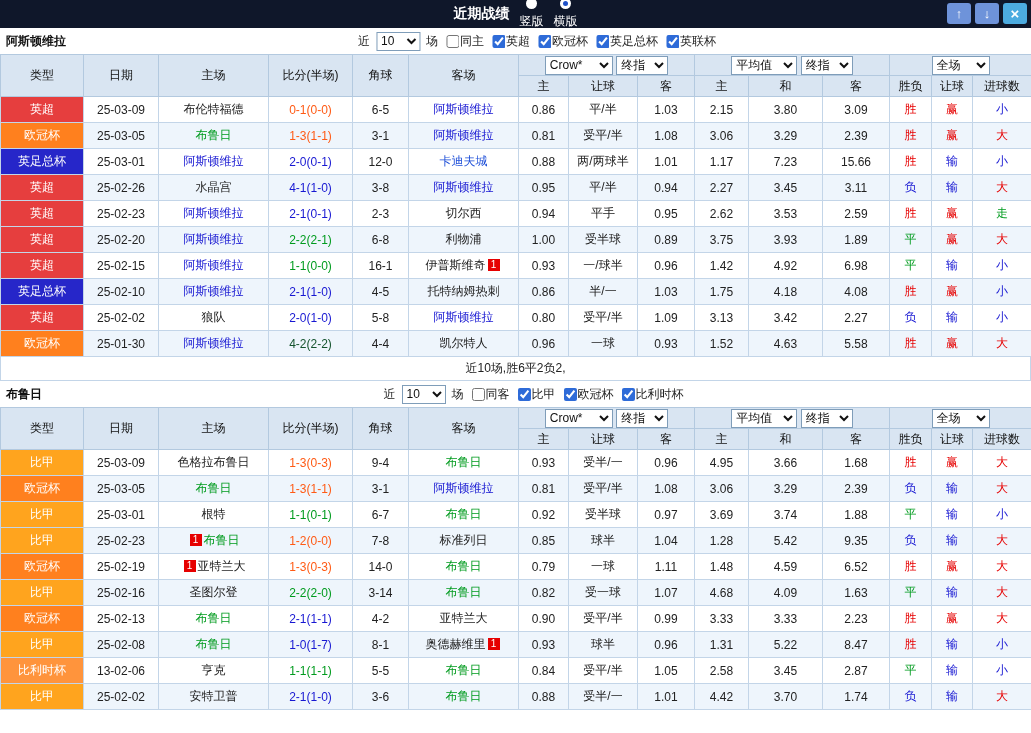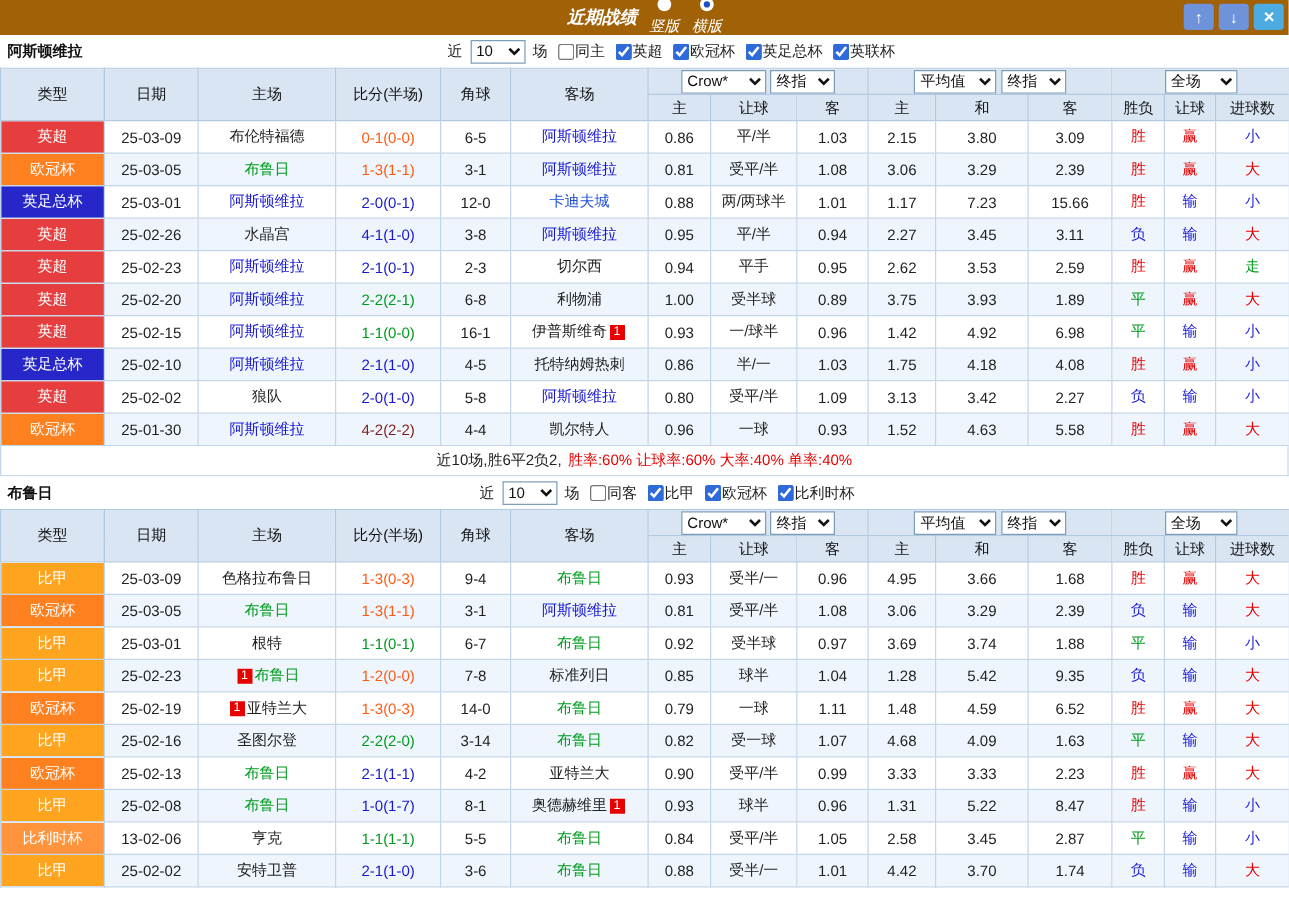--- a/index.html
+++ b/index.html
@@ -7,24 +7,23 @@
   body {
     font-family: "Liberation Sans", "DejaVu Sans", sans-serif;
     font-size: 12px;
     background: #ffffff;
     color: #222;
   }
   
   .titlebar {
     position: relative;
     height: 28px;
-    background: #a16207;
+    background: #0f172a;
     display: flex;
     align-items: center;
-    font-style: italic;
   }
   .tb-center {
     position: absolute;
     left: 50%;
     transform: translateX(-50%);
     display: flex;
     align-items: center;
     gap: 10px;
     color: #fff;
     white-space: nowrap;
@@ -352,38 +351,37 @@
             <td>3.42</td>
             <td>2.27</td>
             <td style="color:#1717d2">负</td>
             <td style="color:#1717d2">输</td>
             <td style="color:#1717d2">小</td>
           </tr>
           <tr>
             <td class="league" style="background:#ff801e">欧冠杯</td>
             <td>25-01-30</td>
             <td><span style="color:#1717d2">阿斯顿维拉</span></td>
-            <td style="color:#7f1d1d">4-2(2-2)</td>
+            <td style="color:#14532d">4-2(2-2)</td>
             <td>4-4</td>
             <td><span style="color:#222222">凯尔特人</span></td>
             <td>0.96</td>
             <td>一球</td>
             <td>0.93</td>
             <td>1.52</td>
             <td>4.63</td>
             <td>5.58</td>
             <td style="color:#e60000">胜</td>
             <td style="color:#e60000">赢</td>
             <td style="color:#e60000">大</td>
           </tr>
         </tbody>
       </table>
       <div class="summary">
         <span class="record">近10场,胜6平2负2,</span>
-        <span class="rates">胜率:60% 让球率:60% 大率:40% 单率:40%</span>
       </div>
     </div>
     <div class="section">
       <div class="filter-row">
         <span class="team-name">布鲁日</span>
         <span class="filters">
           <span>近</span>
           <select class="sel-count"><option>10</option></select>
           <span>场</span>
           <label class="cb">

